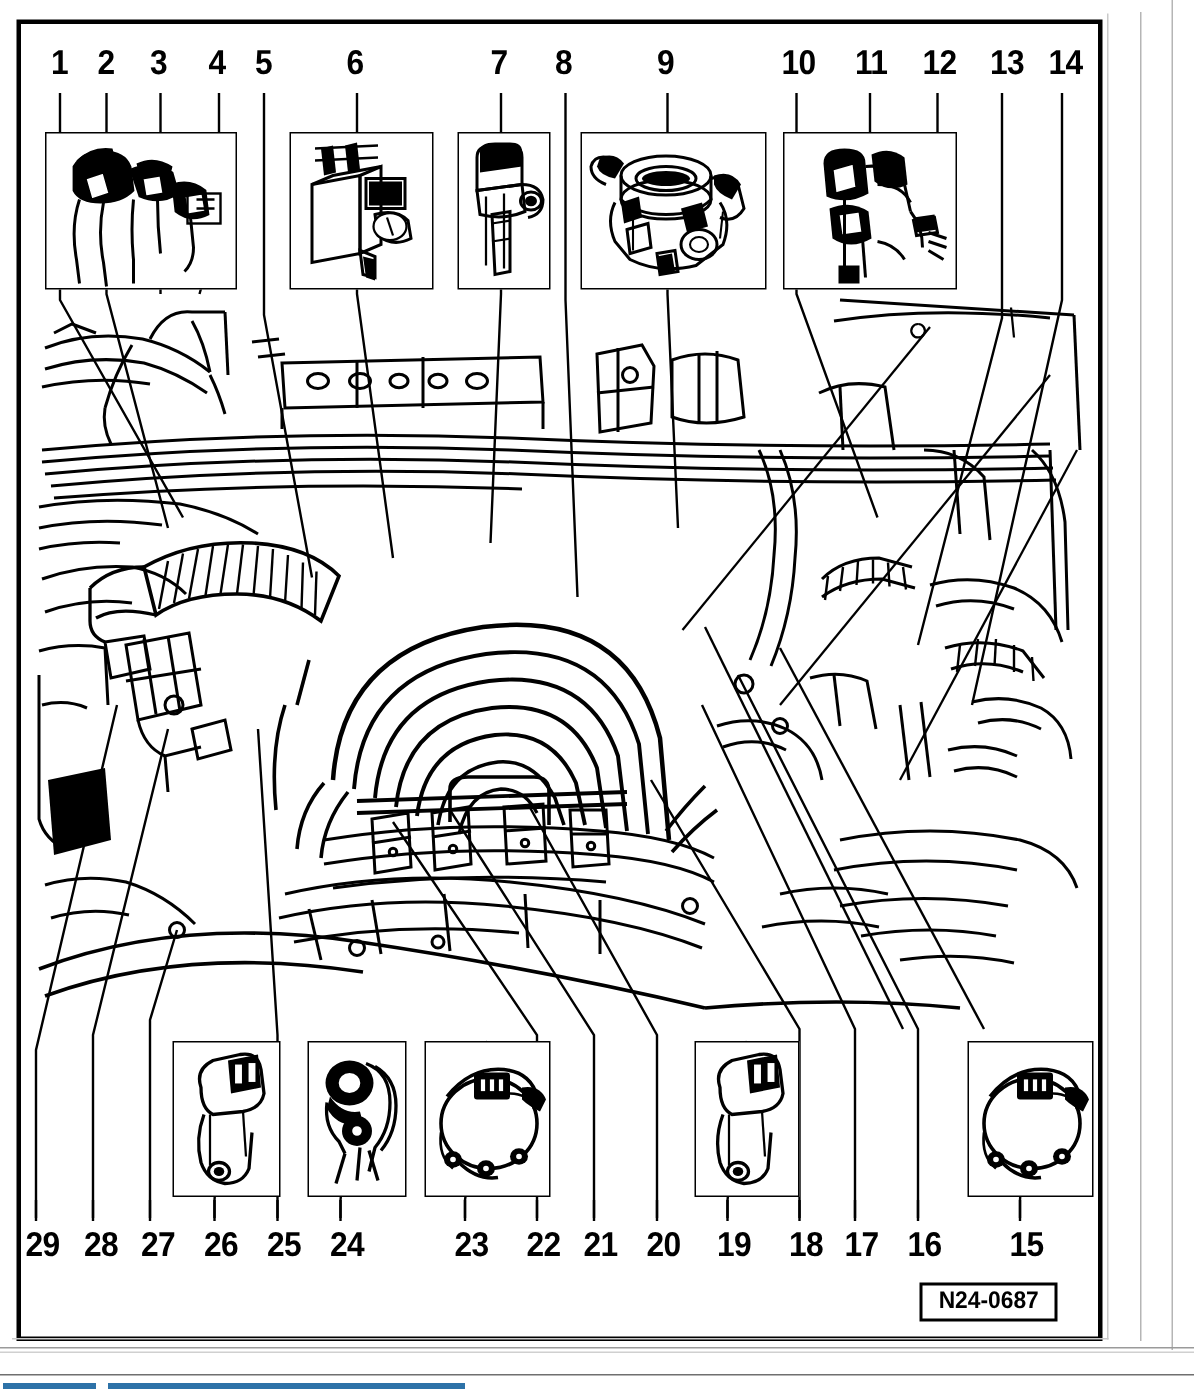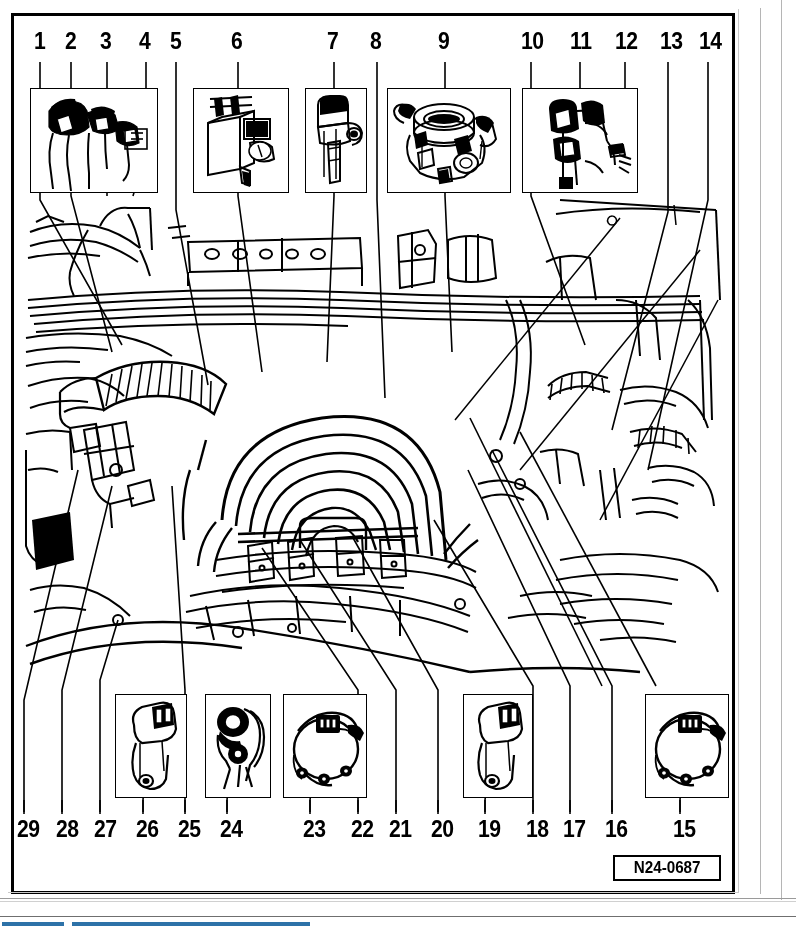--- a/index.html
+++ b/index.html
@@ -40,21 +40,21 @@
   }
 
   
   .inset{
     position:absolute;border:1.5px solid #000;background:#fff;
     box-sizing:border-box;overflow:hidden;
   }
 
   
   #fig-id{
-    position:absolute;left:613px;top:855px;width:108px;height:26px;
+    position:absolute;left:613px;top:855px;width:92px;height:26px;
     border:2.5px solid #000;background:#fff;box-sizing:border-box;
     display:flex;align-items:center;justify-content:center;
   }
   #fig-id span{
     font-family:"Liberation Sans",sans-serif;font-weight:bold;
     font-size:16px;color:#000;letter-spacing:0px;
     transform:scaleX(0.95);
   }
 
   

